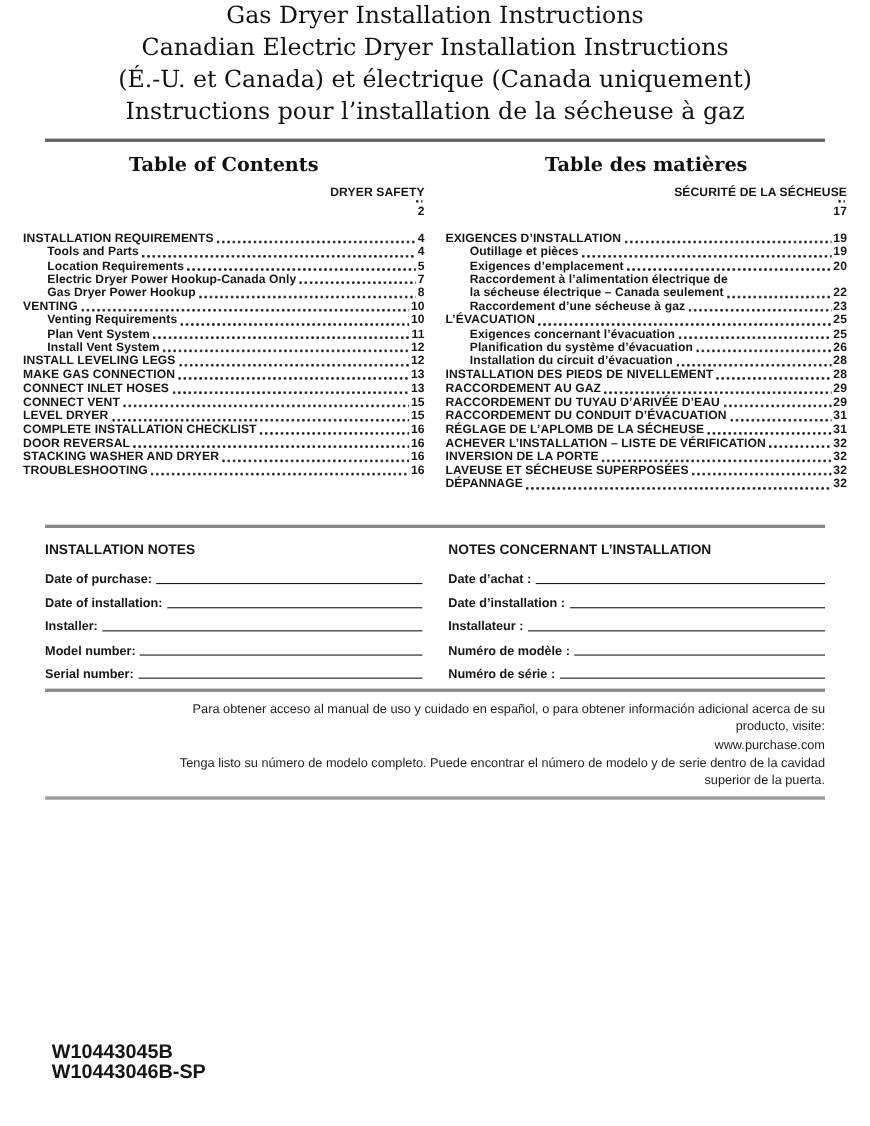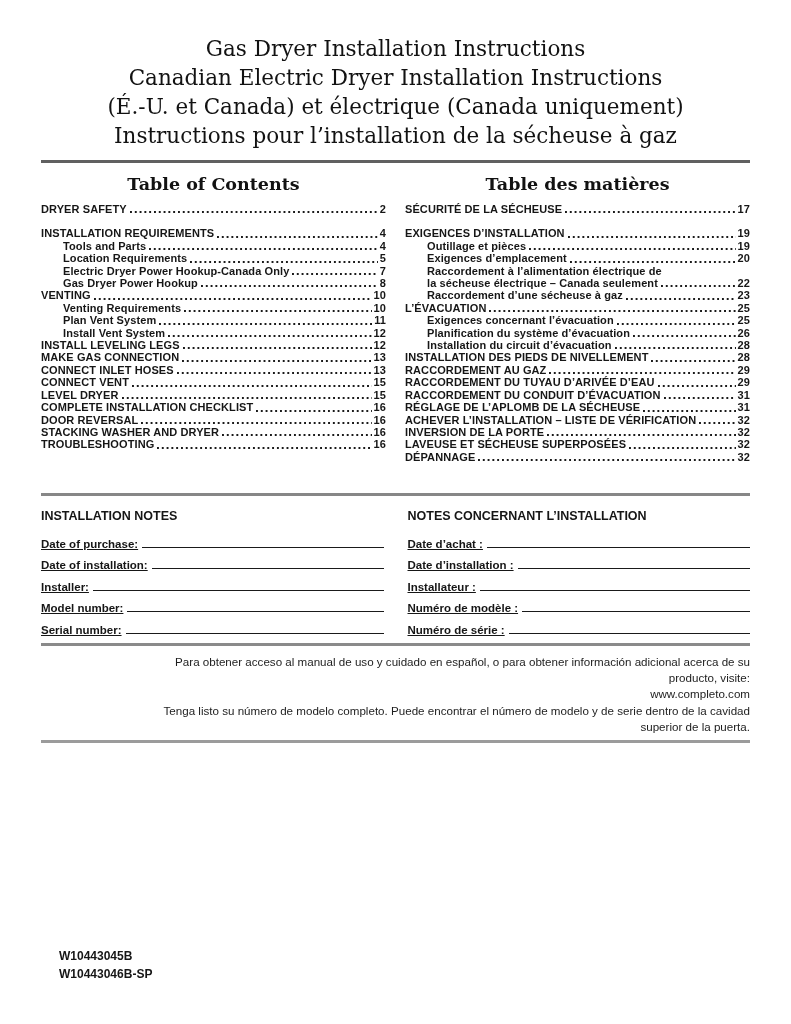--- a/index.html
+++ b/index.html
@@ -9,56 +9,55 @@
     height: 1024px;
     background: #ffffff;
     color: #161616;
     font-family: "Liberation Sans", sans-serif;
     overflow: hidden;
     box-sizing: border-box;
   }
 
   
   .title-block {
-    padding-top: 34px;
     text-align: center;
     font-family: "DejaVu Serif", serif;
     font-size: 21.5px;
     line-height: 29px;
     color: #121212;
   }
 
   
   .rule { height: 3px; margin: 0 41px; background: #6f6f6f; }
   .rule-title   { margin-top: 10px; background: #606060; }
   .rule-mid     { margin-top: 30px; background: #878787; }
   .rule-notes   { margin-top: 7px;  background: #8a8a8a; }
   .rule-bottom  { margin-top: 5px;  background: #9b9b9b; }
 
   
-  .toc-columns { display: flex; gap: 19px; padding: 0 41px; margin-top: 11px; }
+  .toc-columns { display: flex; gap: 19px; padding: 0 21px; margin-top: 11px; }
   .toc-col { flex: 1 1 0; min-width: 0; }
   .toc-heading {
     margin: 0 0 9px 0;
     text-align: center;
     font-family: "DejaVu Serif", serif;
     font-weight: bold;
     font-size: 17.5px;
     color: #121212;
   }
   .toc-entry {
     display: flex;
     align-items: flex-end;
     font-weight: bold;
     font-size: 11px;
     line-height: 12.4px;
     letter-spacing: 0.1px;
   }
   .toc-entry.indent { padding-left: 22px; }
-  .toc-entry.gap-after { margin-bottom: 12px; }
+  .toc-entry.gap-after { margin-bottom: 12px; flex-direction: column; }
   .toc-label { white-space: nowrap; }
   .dots {
     flex: 1 1 auto;
     min-width: 6px;
     height: 4px;
     align-self: flex-end;
     margin: 0 2px 1px 3px;
     background-image: radial-gradient(circle at 1.2px 2px, #1a1a1a 1.02px, rgba(0,0,0,0) 1.3px);
     background-size: 4.8px 4px;
     background-repeat: repeat-x;
@@ -70,45 +69,45 @@
   .notes-columns { display: flex; gap: 24px; padding: 0 41px; margin-top: 13px; }
   .notes-col { flex: 1 1 0; min-width: 0; }
   .notes-heading { margin: 0 0 5px 0; font-size: 12.5px; font-weight: bold; }
   .note-row {
     display: flex;
     align-items: flex-end;
     height: 21.5px;
     font-weight: bold;
     font-size: 11.5px;
   }
-  .note-label { white-space: nowrap; text-decoration: underline; }
+  .note-label { white-space: nowrap; }
   .note-line {
     flex: 1 1 auto;
     border-bottom: 1.5px solid #1a1a1a;
     margin-left: 4px;
     margin-bottom: 2px;
   }
 
   
   .spanish-note {
     margin-top: 8px;
     padding: 0 41px;
     text-align: right;
     font-size: 11.6px;
     line-height: 16.3px;
     color: #1d1d1d;
   }
 
   
   .footer-part-numbers {
     position: absolute;
-    left: 59px;
+    left: 47px;
     top: 948px;
     font-weight: bold;
-    font-size: 12px;
+    font-size: 18px;
     line-height: 17.5px;
   }
 </style>
 </head>
 <body>
 
 <div class="page">
 
   <div class="title-block" id="title-block">
       <div class="title-line">Gas Dryer Installation Instructions</div>
@@ -378,21 +377,21 @@
           </div>
         </div>
     </section>
   </div>
 
   <div class="rule rule-notes"></div>
 
   <div class="spanish-note" id="spanish-note">
       <div class="spanish-line">Para obtener acceso al manual de uso y cuidado en español, o para obtener información adicional acerca de su</div>
       <div class="spanish-line">producto, visite:</div>
-      <div class="spanish-line">www.completo.com</div>
+      <div class="spanish-line">www.purchase.com</div>
       <div class="spanish-line">Tenga listo su número de modelo completo. Puede encontrar el número de modelo y de serie dentro de la cavidad</div>
       <div class="spanish-line">superior de la puerta.</div>
     </div>
 
   <div class="rule rule-bottom"></div>
 
   <div class="footer-part-numbers" id="footer-part-numbers">
       <div class="part-number">W10443045B</div>
       <div class="part-number">W10443046B-SP</div>
     </div>

